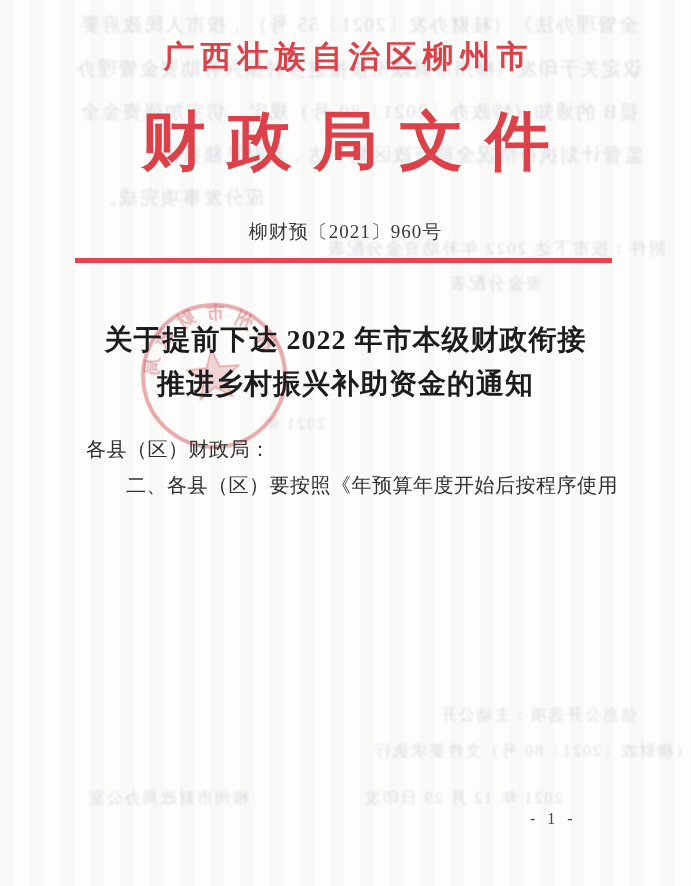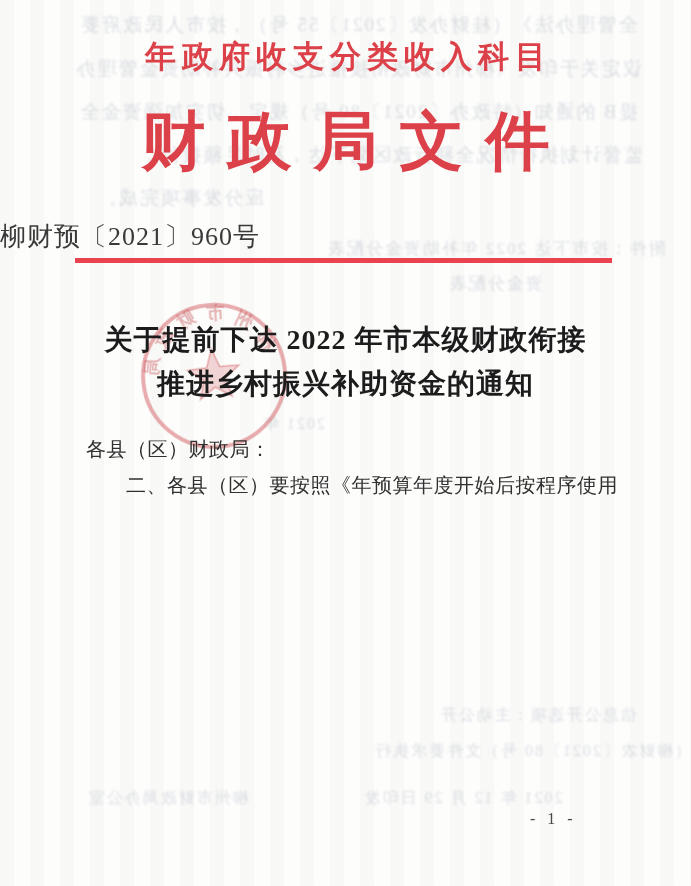--- a/index.html
+++ b/index.html
@@ -53,22 +53,23 @@
   .agency-line{
     position:absolute;top:98px;left:0;right:0;
     text-align:center;
     color:#dc4048;
     font-size:64px;font-weight:700;
     letter-spacing:22px;text-indent:22px;
     z-index:2;
   }
   .doc-number{
     position:absolute;top:219px;left:0;right:0;
+    text-align:center;
     color:#3a3a3a;
-    font-size:26px;letter-spacing:1px;
+    font-size:19px;letter-spacing:1px;
     z-index:2;
   }
   .red-rule{
     position:absolute;top:258px;left:75px;width:537px;height:5px;
     background:#ea4350;
     z-index:2;
   }
   
   .seal{
     position:absolute;top:299px;left:139px;width:150px;height:152px;
@@ -119,21 +120,21 @@
   <div class="ghost g3">监督计划执行情况全额行政区划下达，及时足额拨付，</div>
   <div class="ghost g4">应分发事项完成。</div>
   <div class="ghost g5">附件：按市下达 2022 年补助资金分配表</div>
   <div class="ghost g6">资金分配表</div>
   <div class="ghost g7">2021 年</div>
   <div class="ghost g8">信息公开选项：主动公开</div>
   <div class="ghost g9">（柳财农〔2021〕80 号）文件要求执行，</div>
   <div class="ghost g10">柳州市财政局办公室</div>
   <div class="ghost g11">2021 年 12 月 29 日印发</div>
 
-  <div class="region-line">年政府收支分类收入科目</div>
+  <div class="region-line">广西壮族自治区柳州市</div>
   <div class="agency-line">财政局文件</div>
   <div class="doc-number">柳财预〔2021〕960号</div>
   <div class="red-rule"></div>
 
   <svg class="seal" viewBox="0 0 150 150" aria-hidden="true">
     <defs>
       <path id="sealArc" d="M 75,131 A 56,56 0 1 1 75.1,131" fill="none"></path>
     </defs>
     <circle class="seal-ring" cx="75" cy="76" r="71"></circle>
     <polygon class="seal-star" points="75,49 81.5,67.1 100.7,67.7 85.5,79.4 90.9,97.8 75,87 59.1,97.8 64.5,79.4 49.3,67.7 68.5,67.1"></polygon>

